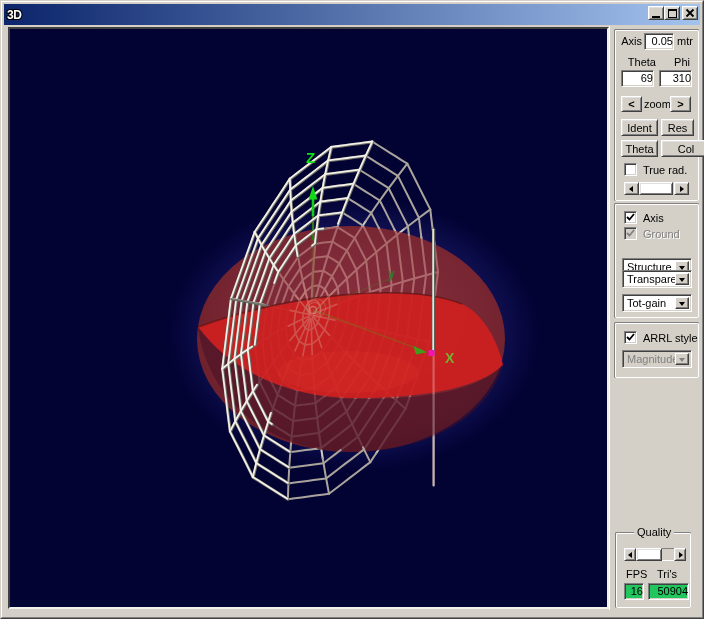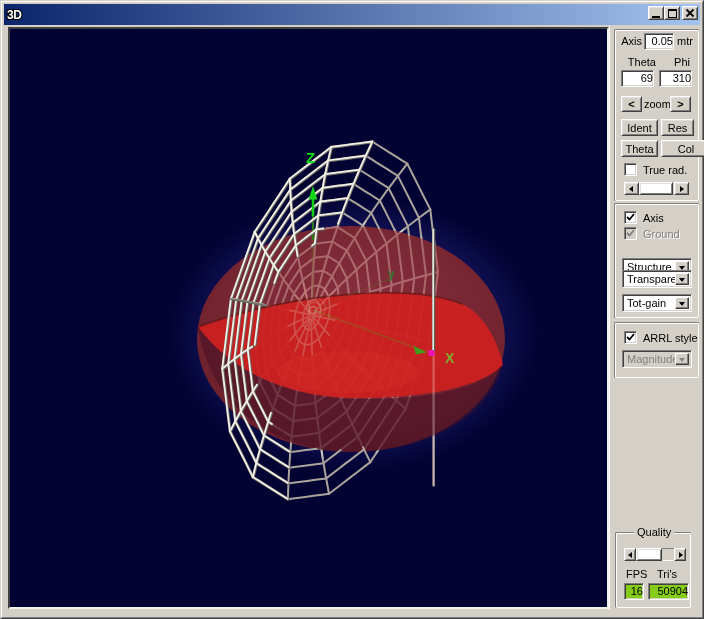--- a/index.html
+++ b/index.html
@@ -1,19 +1,19 @@
 <!DOCTYPE html>
 <html><head><meta charset="utf-8"><style>
 *{margin:0;padding:0;box-sizing:border-box;}
 html,body{width:704px;height:619px;overflow:hidden;}
 body{font-family:"Liberation Sans",sans-serif;font-size:11px;background:#d4d0c8;position:relative;-webkit-font-smoothing:antialiased;}
 .abs{position:absolute;}
 .raised{background:#d4d0c8;border:1px solid;border-color:#ffffff #404040 #404040 #ffffff;box-shadow:inset 1px 1px 0 #dfdfdf,inset -1px -1px 0 #808080;}
 .sunken{background:#fff;border:1px solid;border-color:#808080 #ffffff #ffffff #808080;box-shadow:inset 1px 1px 0 #404040,inset -1px -1px 0 #d4d0c8;}
-.sunkgray{background:#84cc16;border:1px solid;border-color:#808080 #ffffff #ffffff #808080;box-shadow:inset 1px 1px 0 #404040,inset -1px -1px 0 #d4d0c8;}
+.sunkgray{background:#22c55e;border:1px solid;border-color:#808080 #ffffff #ffffff #808080;box-shadow:inset 1px 1px 0 #404040,inset -1px -1px 0 #d4d0c8;}
 .etch0{border:1px solid #808080;border-radius:1px;}
 .etch1{position:absolute;left:0;top:0;right:-1px;bottom:-1px;border:1px solid #ffffff;border-radius:1px;pointer-events:none;}
 .lbl{position:absolute;white-space:nowrap;color:#000;}
 .ctr{text-align:right;}
 .cb{position:absolute;width:13px;height:13px;background:#fff;border:1px solid;border-color:#808080 #ffffff #ffffff #808080;box-shadow:inset 1px 1px 0 #404040,inset -1px -1px 0 #d4d0c8;}
 .cbd{background:#d4d0c8;}
 .combo{position:absolute;height:18px;background:#fff;border:1px solid;border-color:#808080 #ffffff #ffffff #808080;box-shadow:inset 1px 1px 0 #404040,inset -1px -1px 0 #d4d0c8;}
 .combot{position:absolute;left:4px;top:2px;white-space:nowrap;overflow:hidden;}
 .combob{position:absolute;right:2px;top:2px;width:14px;height:12px;background:#d4d0c8;border:1px solid;border-color:#ffffff #404040 #404040 #ffffff;box-shadow:inset -1px -1px 0 #808080;}
 .arr{position:absolute;left:3px;top:4px;width:0;height:0;border:3.5px solid transparent;border-top:4px solid #000;}

